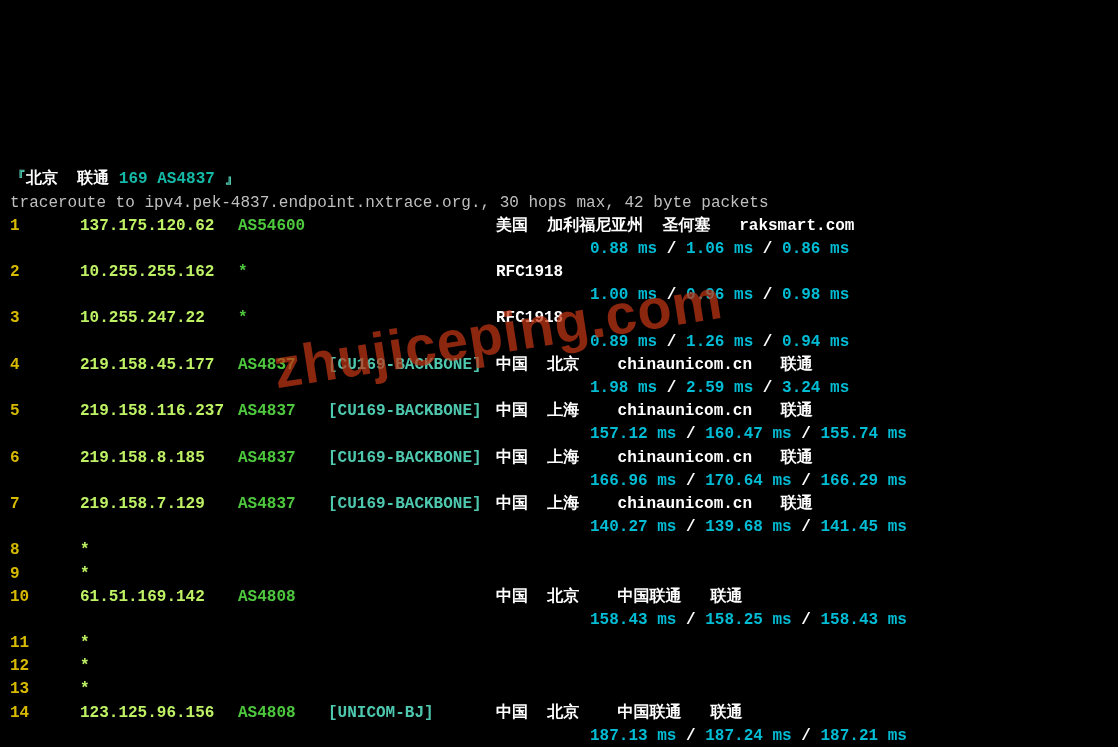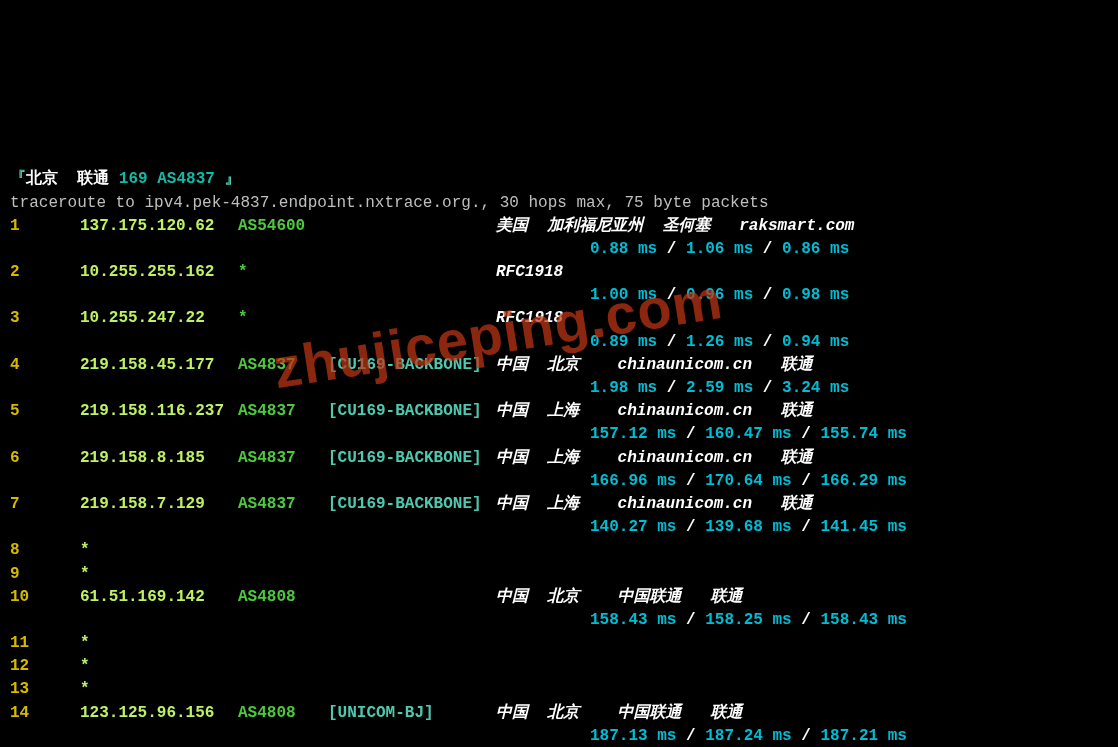--- a/index.html
+++ b/index.html
@@ -20,21 +20,21 @@
     .header-open { color: #4ec9b0; }
     .header-text { color: #ffffff; text-align: right; }
     .header-asn { color: #14b8a6; }
     .header-close { color: #4ec9b0; }
     .cmd { color: #bfbfbf; font-weight: normal; }
     .hop-row { display: block; }
     .hopnum { color: #d7ba00; display: inline-block; width: 42px; }
     .ip { color: #bef264; display: inline-block; width: 158px; margin-left: 28px; }
     .asn { color: #4ec93e; display: inline-block; width: 90px; font-family: Liberation Mono, monospace; }
     .tag { color: #4ec9b0; display: inline-block; width: 168px; }
-    .geo { color: #ffffff; display: inline-block; font-style: italic; }
+    .geo { color: #ffffff; display: inline-block; }
     .latency-row { display: block; padding-left: 580px; color: #ffffff; }
     .lat { color: #00bcd4; }
     .sep { color: #ffffff; }
     .watermark {
       position: absolute;
       top: 280px;
       left: 270px;
       width: 620px;
       transform: rotate(-9deg);
       color: #c23616;
@@ -49,18 +49,18 @@
   </style>
 </head>
 <body>
 
 
 
 <div class="watermark">zhujiceping.com</div>
 
 <div>
 <span class="header-open">『</span><span class="header-text">北京  联通 </span><span class="header-asn">169 AS4837</span><span class="header-close"> 』</span>
-<span class="cmd">traceroute to ipv4.pek-4837.endpoint.nxtrace.org., 30 hops max, 75 byte packets</span>
+<span class="cmd">traceroute to ipv4.pek-4837.endpoint.nxtrace.org., 30 hops max, 42 byte packets</span>
 <div id="hops-container"><div class="hop-row"><span class="hopnum">1</span><span class="ip">137.175.120.62</span><span class="asn">AS54600</span><span class="tag"></span><span class="geo">美国  加利福尼亚州  圣何塞   raksmart.com</span></div><div class="latency-row"><span class="lat">0.88 ms</span><span class="sep"> / </span><span class="lat">1.06 ms</span><span class="sep"> / </span><span class="lat">0.86 ms</span></div><div class="hop-row"><span class="hopnum">2</span><span class="ip">10.255.255.162</span><span class="asn">*</span><span class="tag"></span><span class="geo">RFC1918</span></div><div class="latency-row"><span class="lat">1.00 ms</span><span class="sep"> / </span><span class="lat">0.96 ms</span><span class="sep"> / </span><span class="lat">0.98 ms</span></div><div class="hop-row"><span class="hopnum">3</span><span class="ip">10.255.247.22</span><span class="asn">*</span><span class="tag"></span><span class="geo">RFC1918</span></div><div class="latency-row"><span class="lat">0.89 ms</span><span class="sep"> / </span><span class="lat">1.26 ms</span><span class="sep"> / </span><span class="lat">0.94 ms</span></div><div class="hop-row"><span class="hopnum">4</span><span class="ip">219.158.45.177</span><span class="asn">AS4837</span><span class="tag">[CU169-BACKBONE]</span><span class="geo">中国  北京    chinaunicom.cn   联通</span></div><div class="latency-row"><span class="lat">1.98 ms</span><span class="sep"> / </span><span class="lat">2.59 ms</span><span class="sep"> / </span><span class="lat">3.24 ms</span></div><div class="hop-row"><span class="hopnum">5</span><span class="ip">219.158.116.237</span><span class="asn">AS4837</span><span class="tag">[CU169-BACKBONE]</span><span class="geo">中国  上海    chinaunicom.cn   联通</span></div><div class="latency-row"><span class="lat">157.12 ms</span><span class="sep"> / </span><span class="lat">160.47 ms</span><span class="sep"> / </span><span class="lat">155.74 ms</span></div><div class="hop-row"><span class="hopnum">6</span><span class="ip">219.158.8.185</span><span class="asn">AS4837</span><span class="tag">[CU169-BACKBONE]</span><span class="geo">中国  上海    chinaunicom.cn   联通</span></div><div class="latency-row"><span class="lat">166.96 ms</span><span class="sep"> / </span><span class="lat">170.64 ms</span><span class="sep"> / </span><span class="lat">166.29 ms</span></div><div class="hop-row"><span class="hopnum">7</span><span class="ip">219.158.7.129</span><span class="asn">AS4837</span><span class="tag">[CU169-BACKBONE]</span><span class="geo">中国  上海    chinaunicom.cn   联通</span></div><div class="latency-row"><span class="lat">140.27 ms</span><span class="sep"> / </span><span class="lat">139.68 ms</span><span class="sep"> / </span><span class="lat">141.45 ms</span></div><div class="hop-row"><span class="hopnum">8</span><span class="ip">*</span><span class="asn"></span><span class="tag"></span><span class="geo"></span></div><div class="hop-row"><span class="hopnum">9</span><span class="ip">*</span><span class="asn"></span><span class="tag"></span><span class="geo"></span></div><div class="hop-row"><span class="hopnum">10</span><span class="ip">61.51.169.142</span><span class="asn">AS4808</span><span class="tag"></span><span class="geo">中国  北京    中国联通   联通</span></div><div class="latency-row"><span class="lat">158.43 ms</span><span class="sep"> / </span><span class="lat">158.25 ms</span><span class="sep"> / </span><span class="lat">158.43 ms</span></div><div class="hop-row"><span class="hopnum">11</span><span class="ip">*</span><span class="asn"></span><span class="tag"></span><span class="geo"></span></div><div class="hop-row"><span class="hopnum">12</span><span class="ip">*</span><span class="asn"></span><span class="tag"></span><span class="geo"></span></div><div class="hop-row"><span class="hopnum">13</span><span class="ip">*</span><span class="asn"></span><span class="tag"></span><span class="geo"></span></div><div class="hop-row"><span class="hopnum">14</span><span class="ip">123.125.96.156</span><span class="asn">AS4808</span><span class="tag">[UNICOM-BJ]</span><span class="geo">中国  北京    中国联通   联通</span></div><div class="latency-row"><span class="lat">187.13 ms</span><span class="sep"> / </span><span class="lat">187.24 ms</span><span class="sep"> / </span><span class="lat">187.21 ms</span></div></div>
 </div>
 
 
 
 
 </body></html>

